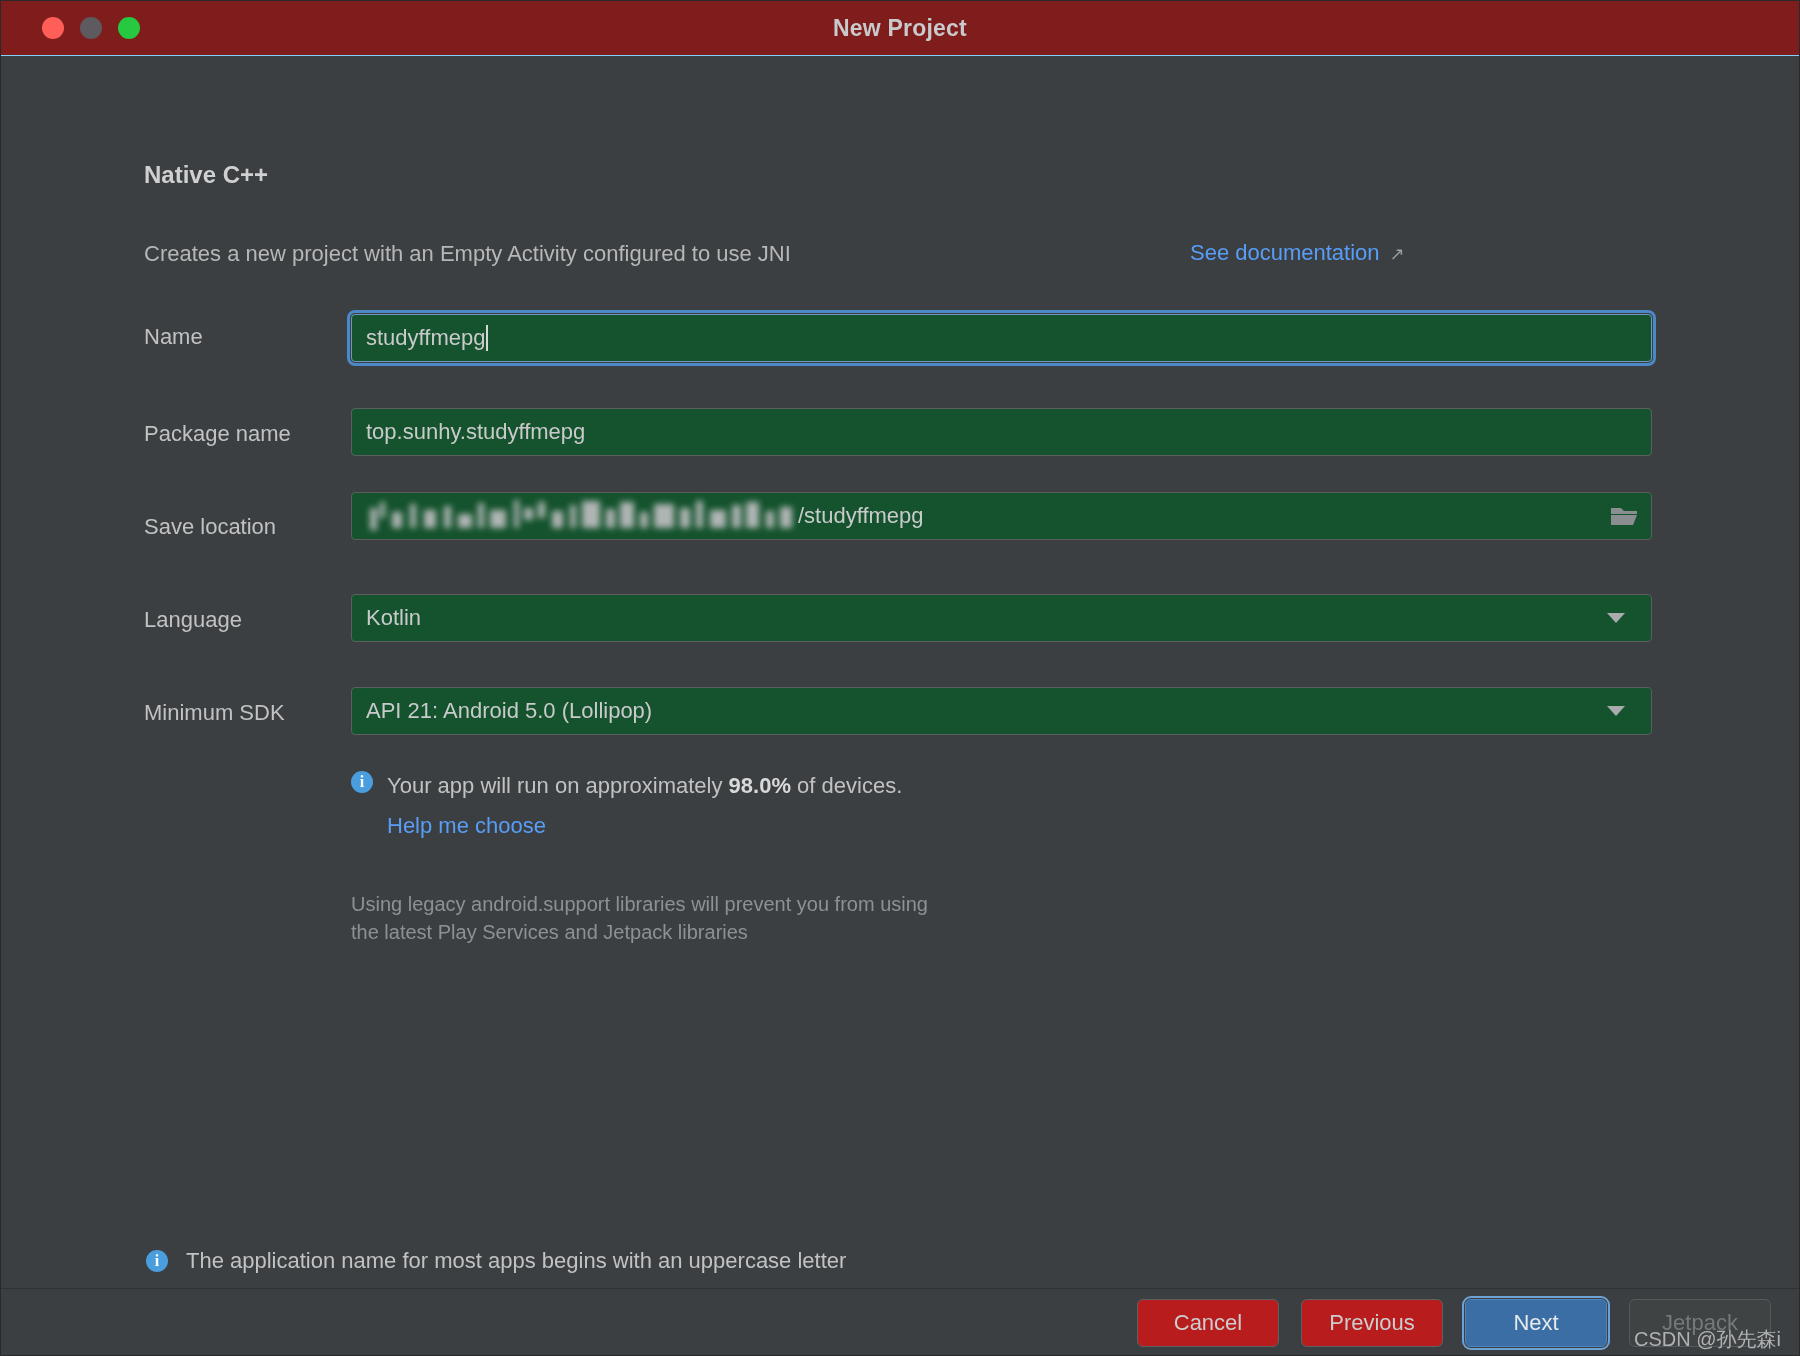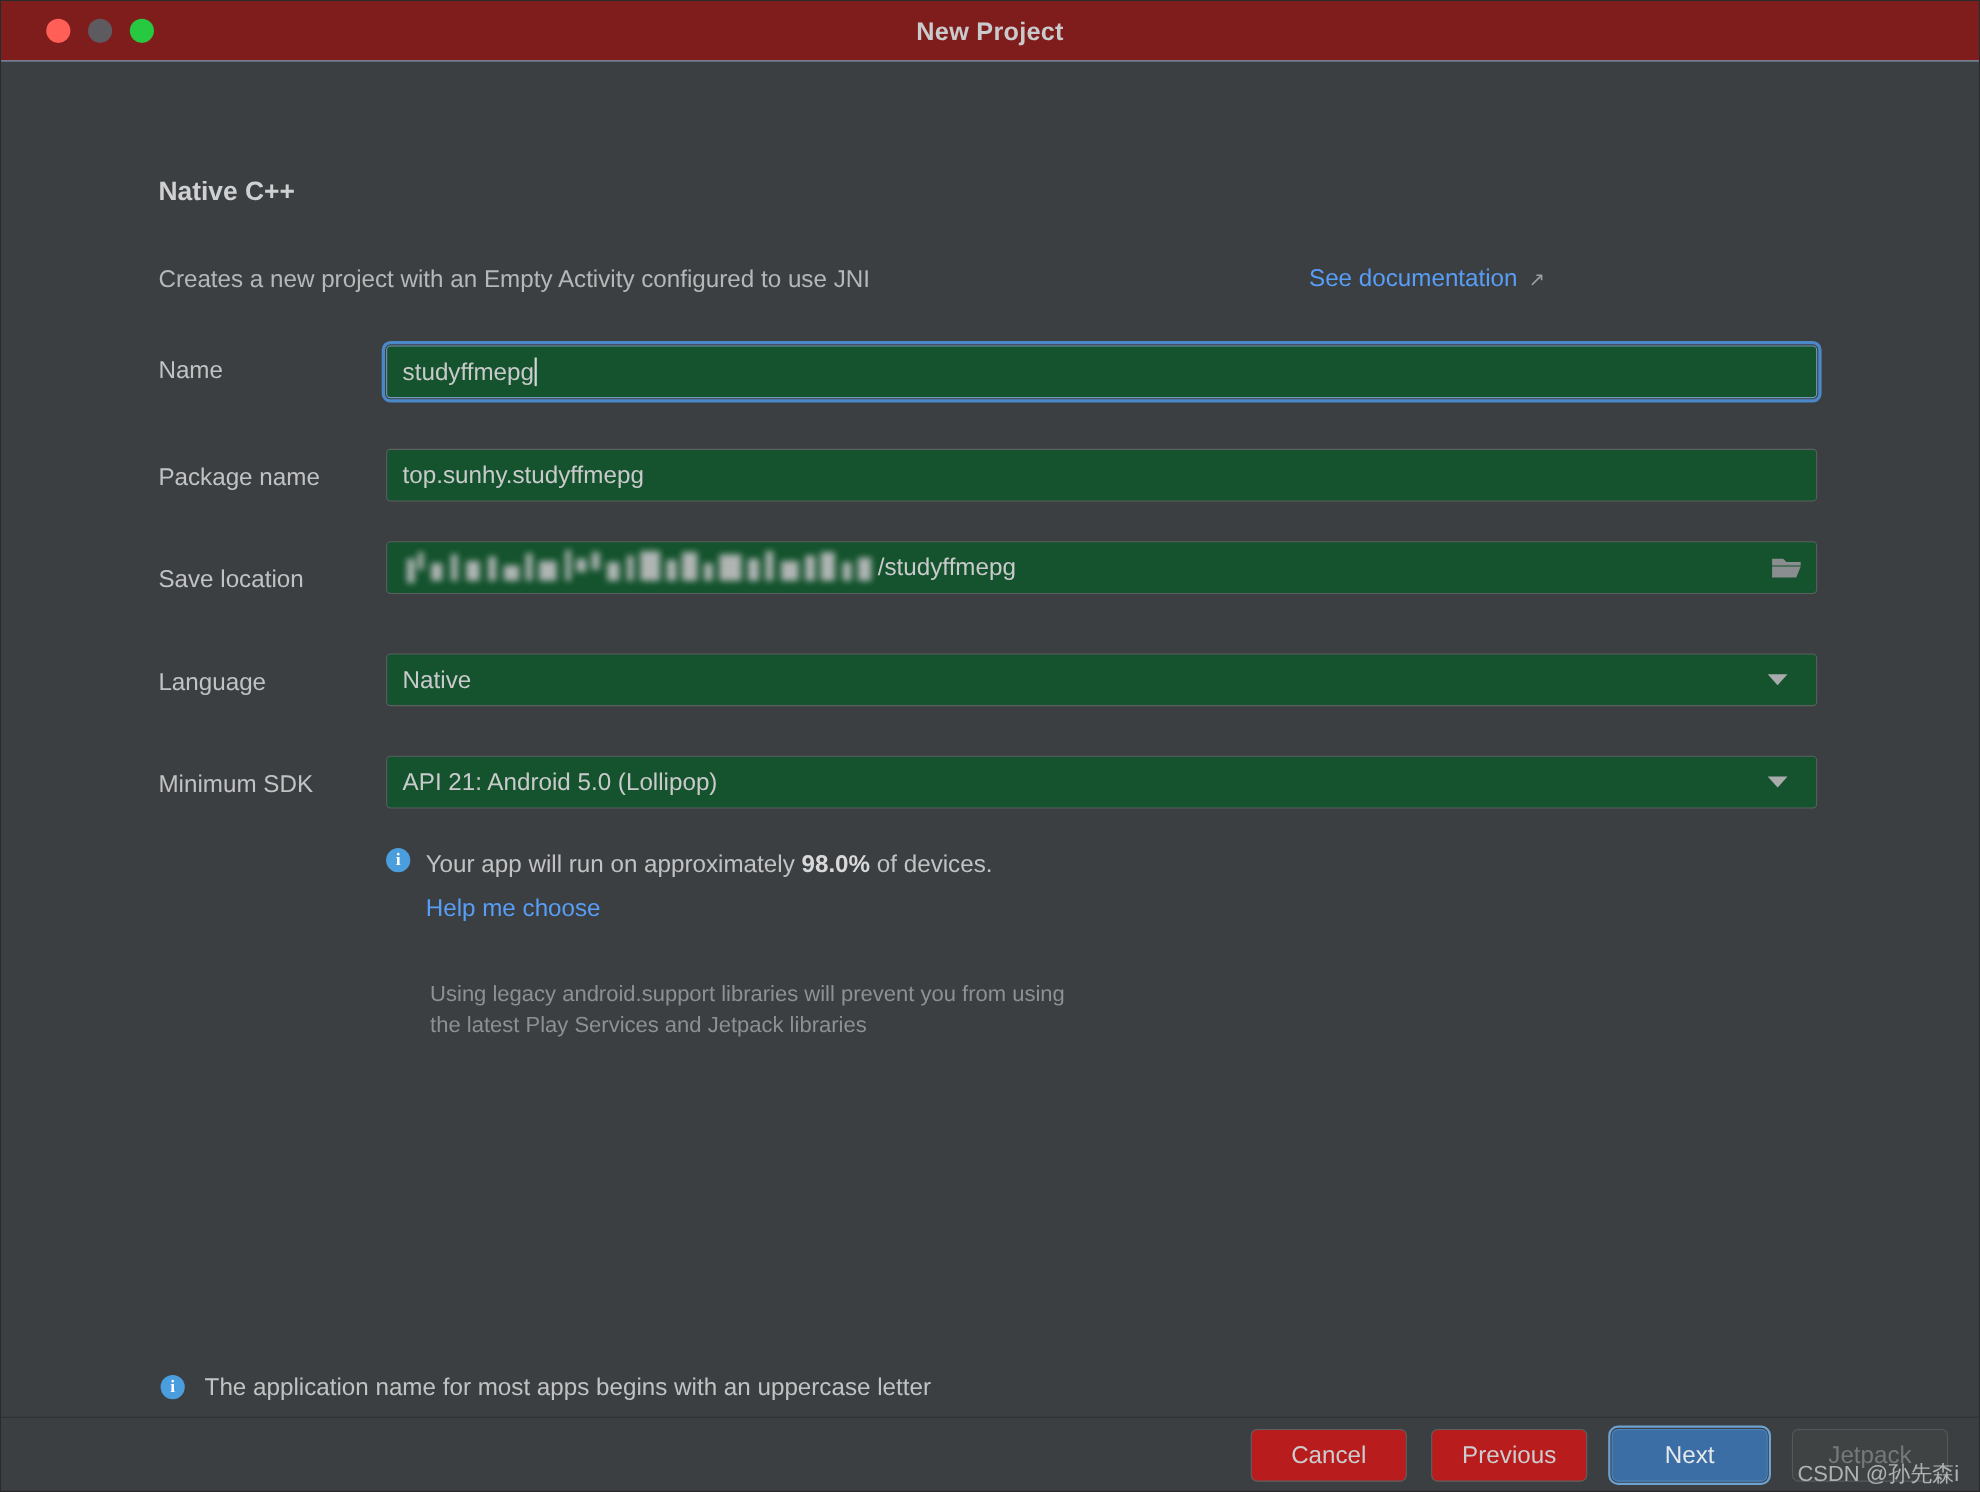--- a/index.html
+++ b/index.html
@@ -244,21 +244,20 @@
     color: #9a9c9e;
     font-size: 16px;
     line-height: 20px;
     text-align: center;
     margin-left: 12px;
     cursor: pointer;
     flex: 0 0 auto;
   }
   .legacy-desc {
     margin-top: 14px;
-    margin-left: 40px;
     font-size: 20px;
     color: #8e9193;
     line-height: 1.42;
     max-width: 680px;
   }
 
   
   .bottom-hint {
     position: absolute;
     left: 145px;
@@ -389,21 +388,21 @@
       <span class="browse-btn">
         <svg width="30" height="24" viewBox="0 0 30 24" aria-hidden="true">
           <path d="M2 4 h10 l3 3 h13 v3 H2 z" fill="#8b8e90"></path>
           <path d="M2 11 h26 l-4 10 H2 z" fill="#8b8e90"></path>
         </svg>
       </span>
     </div>
 
     <div class="row-label" style="top:551px">Language</div>
     <div class="field" style="top:538px">
-      <span>Native</span>
+      <span>Kotlin</span>
       <span class="dropdown-arrow"></span>
     </div>
 
     <div class="row-label" style="top:644px">Minimum SDK</div>
     <div class="field" style="top:631px">
       <span>API 21: Android 5.0 (Lollipop)</span>
       <span class="dropdown-arrow"></span>
     </div>
 
     <div class="sdk-info">

